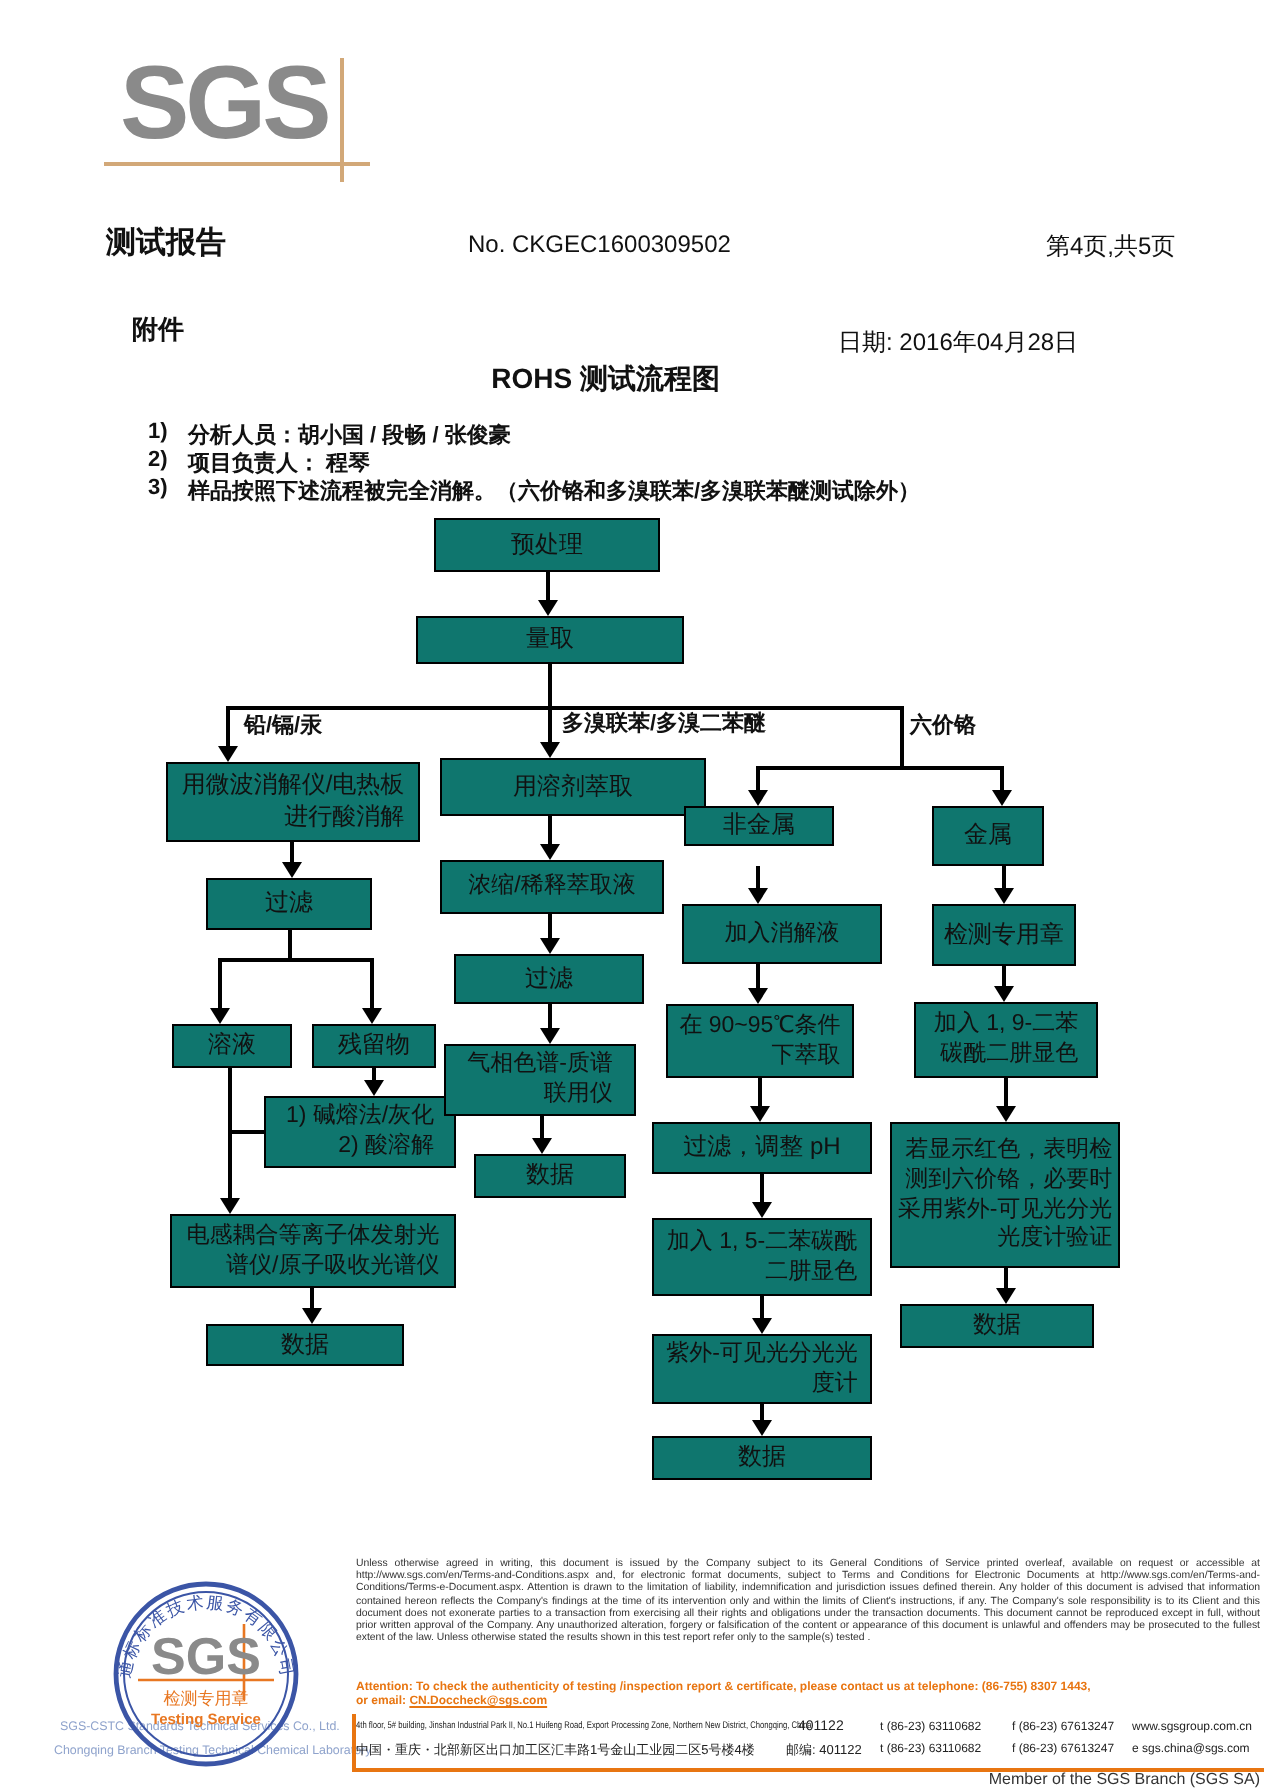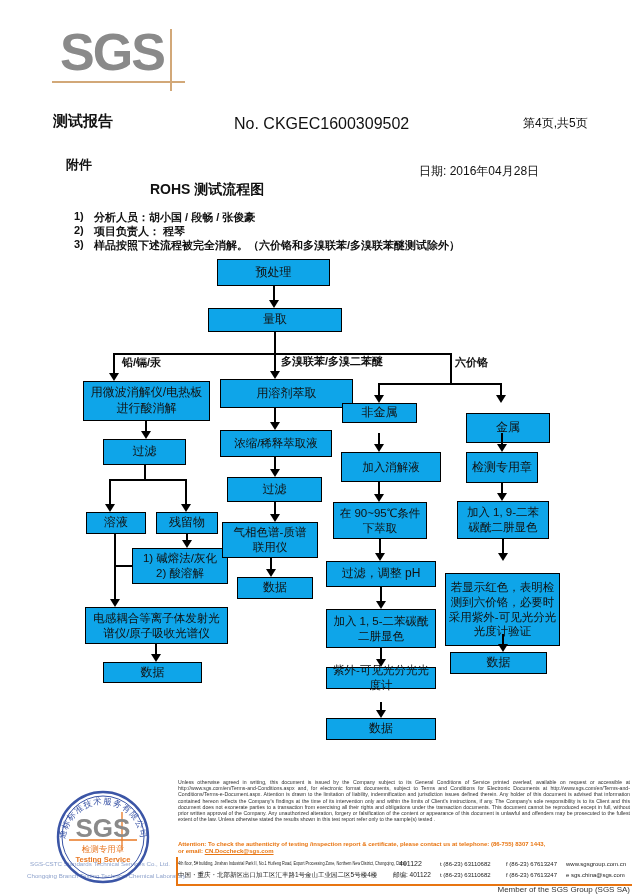--- a/index.html
+++ b/index.html
@@ -4,33 +4,33 @@
 <style>
   html,body{margin:0;padding:0;}
   body{width:632px;height:895px;background:#fff;position:relative;overflow:hidden;
        font-family:"Liberation Sans", sans-serif;color:#111;}
   
   .logo-txt{position:absolute;left:60px;top:26px;font-size:52px;font-weight:bold;
             color:#8a8a8a;letter-spacing:-2px;line-height:1;}
   .tan-h{position:absolute;left:52px;top:81px;width:133px;height:2px;background:#d2a878;}
   .tan-v{position:absolute;left:170px;top:29px;width:2px;height:62px;background:#d2a878;}
   .rpt-title{position:absolute;left:53px;top:112px;font-size:15px;font-weight:bold;}
-  .rpt-no{position:absolute;left:234px;top:115px;font-size:16px;}
+  .rpt-no{position:absolute;left:234px;top:115px;font-size:12px;}
   .rpt-date{position:absolute;left:419px;top:115px;font-size:12px;margin-top:48px;}
   .rpt-page{position:absolute;left:523px;top:115px;font-size:12px;}
   
   .sec{position:absolute;left:66px;top:156px;font-size:13px;font-weight:bold;}
-  .chart-title{position:absolute;left:150px;top:181px;width:210px;text-align:left;
+  .chart-title{position:absolute;left:150px;top:181px;width:210px;text-align:right;
                font-size:14px;font-weight:bold;}
   .note{position:absolute;font-size:11px;font-weight:600;white-space:nowrap;}
   .note .n{position:absolute;left:0;}
   .note .t{position:absolute;left:20px;}
   
-  .fbox{position:absolute;border:1.5px solid #000;background:#0ea5e9;display:flex;
-        align-items:center;justify-content:center;text-align:center;font-size:12px;
+  .fbox{position:absolute;border:1.5px solid #000;background:#0f766e;display:flex;
+        align-items:center;justify-content:center;text-align:right;font-size:12px;
         line-height:1.3;white-space:pre-line;box-sizing:border-box;}
   .blabel{position:absolute;font-size:11px;font-weight:bold;white-space:nowrap;}
   .vl{position:absolute;width:2px;background:#000;}
   .hl{position:absolute;height:2px;background:#000;}
   .ar{position:absolute;width:0;height:0;border-left:5px solid transparent;
       border-right:5px solid transparent;border-top:8px solid #000;}
   
   .disclaimer{position:absolute;left:178px;top:779px;width:452px;font-size:5.2px;
               line-height:6.2px;text-align:justify;color:#333;}
   .attention{position:absolute;left:178px;top:841px;width:452px;font-size:6px;
@@ -99,28 +99,28 @@
 <div class="fbox" style="left:222px;top:522px;width:96px;height:36px;font-size:11.5px">气相色谱-质谱
 联用仪</div>
 <div class="fbox" style="left:237px;top:577px;width:76px;height:22px">数据</div>
 <div class="fbox" style="left:342px;top:403px;width:75px;height:20px">非金属</div>
 <div class="fbox" style="left:341px;top:452px;width:100px;height:30px;font-size:11.5px">加入消解液</div>
 <div class="fbox" style="left:333px;top:502px;width:94px;height:37px;font-size:11.5px">在 90~95℃条件
 下萃取</div>
 <div class="fbox" style="left:326px;top:561px;width:110px;height:26px">过滤，调整 pH</div>
 <div class="fbox" style="left:326px;top:609px;width:110px;height:39px;font-size:11.5px">加入 1, 5-二苯碳酰
 二肼显色</div>
-<div class="fbox" style="left:326px;top:667px;width:110px;height:22px;font-size:11.5px">紫外-可见光分光光
+<div class="fbox" style="left:326px;top:667px;width:110px;height:35px;font-size:11.5px">紫外-可见光分光光
 度计</div>
 <div class="fbox" style="left:326px;top:718px;width:110px;height:22px">数据</div>
-<div class="fbox" style="left:466px;top:413px;width:84px;height:30px">金属</div>
+<div class="fbox" style="left:466px;top:403px;width:56px;height:30px">金属</div>
 <div class="fbox" style="left:466px;top:452px;width:72px;height:31px">检测专用章</div>
 <div class="fbox" style="left:457px;top:501px;width:92px;height:38px;font-size:11.5px">加入 1, 9-二苯
 碳酰二肼显色</div>
-<div class="fbox" style="left:445px;top:573px;width:115px;height:73px;font-size:11.5px">若显示红色，表明检
+<div class="fbox" style="left:445px;top:561px;width:115px;height:73px;font-size:11.5px">若显示红色，表明检
 测到六价铬，必要时
 采用紫外-可见光分光
 光度计验证</div>
 <div class="fbox" style="left:450px;top:652px;width:97px;height:22px">数据</div>
 
 <div class="blabel" style="left:122px;top:355px">铅/镉/汞</div>
 <div class="blabel" style="left:281px;top:354px">多溴联苯/多溴二苯醚</div>
 <div class="blabel" style="left:455px;top:355px">六价铬</div>
 
 <div class="vl" style="left:273px;top:286px;height:14px"></div>
@@ -209,13 +209,13 @@
 <div class="pc1">401122</div>
 <div class="tel1">t (86-23) 63110682</div>
 <div class="fax1">f (86-23) 67613247</div>
 <div class="web1">www.sgsgroup.com.cn</div>
 <div class="addr-cn">中国・重庆・北部新区出口加工区汇丰路1号金山工业园二区5号楼4楼</div>
 <div class="pc2">邮编: 401122</div>
 <div class="tel2">t (86-23) 63110682</div>
 <div class="fax2">f (86-23) 67613247</div>
 <div class="mail2">e sgs.china@sgs.com</div>
 <div class="org-h"></div>
-<div class="member">Member of the SGS Group (SGS SA)</div>
+<div class="member">Member of the SGS Branch (SGS SA)</div>
 
 </body></html>

